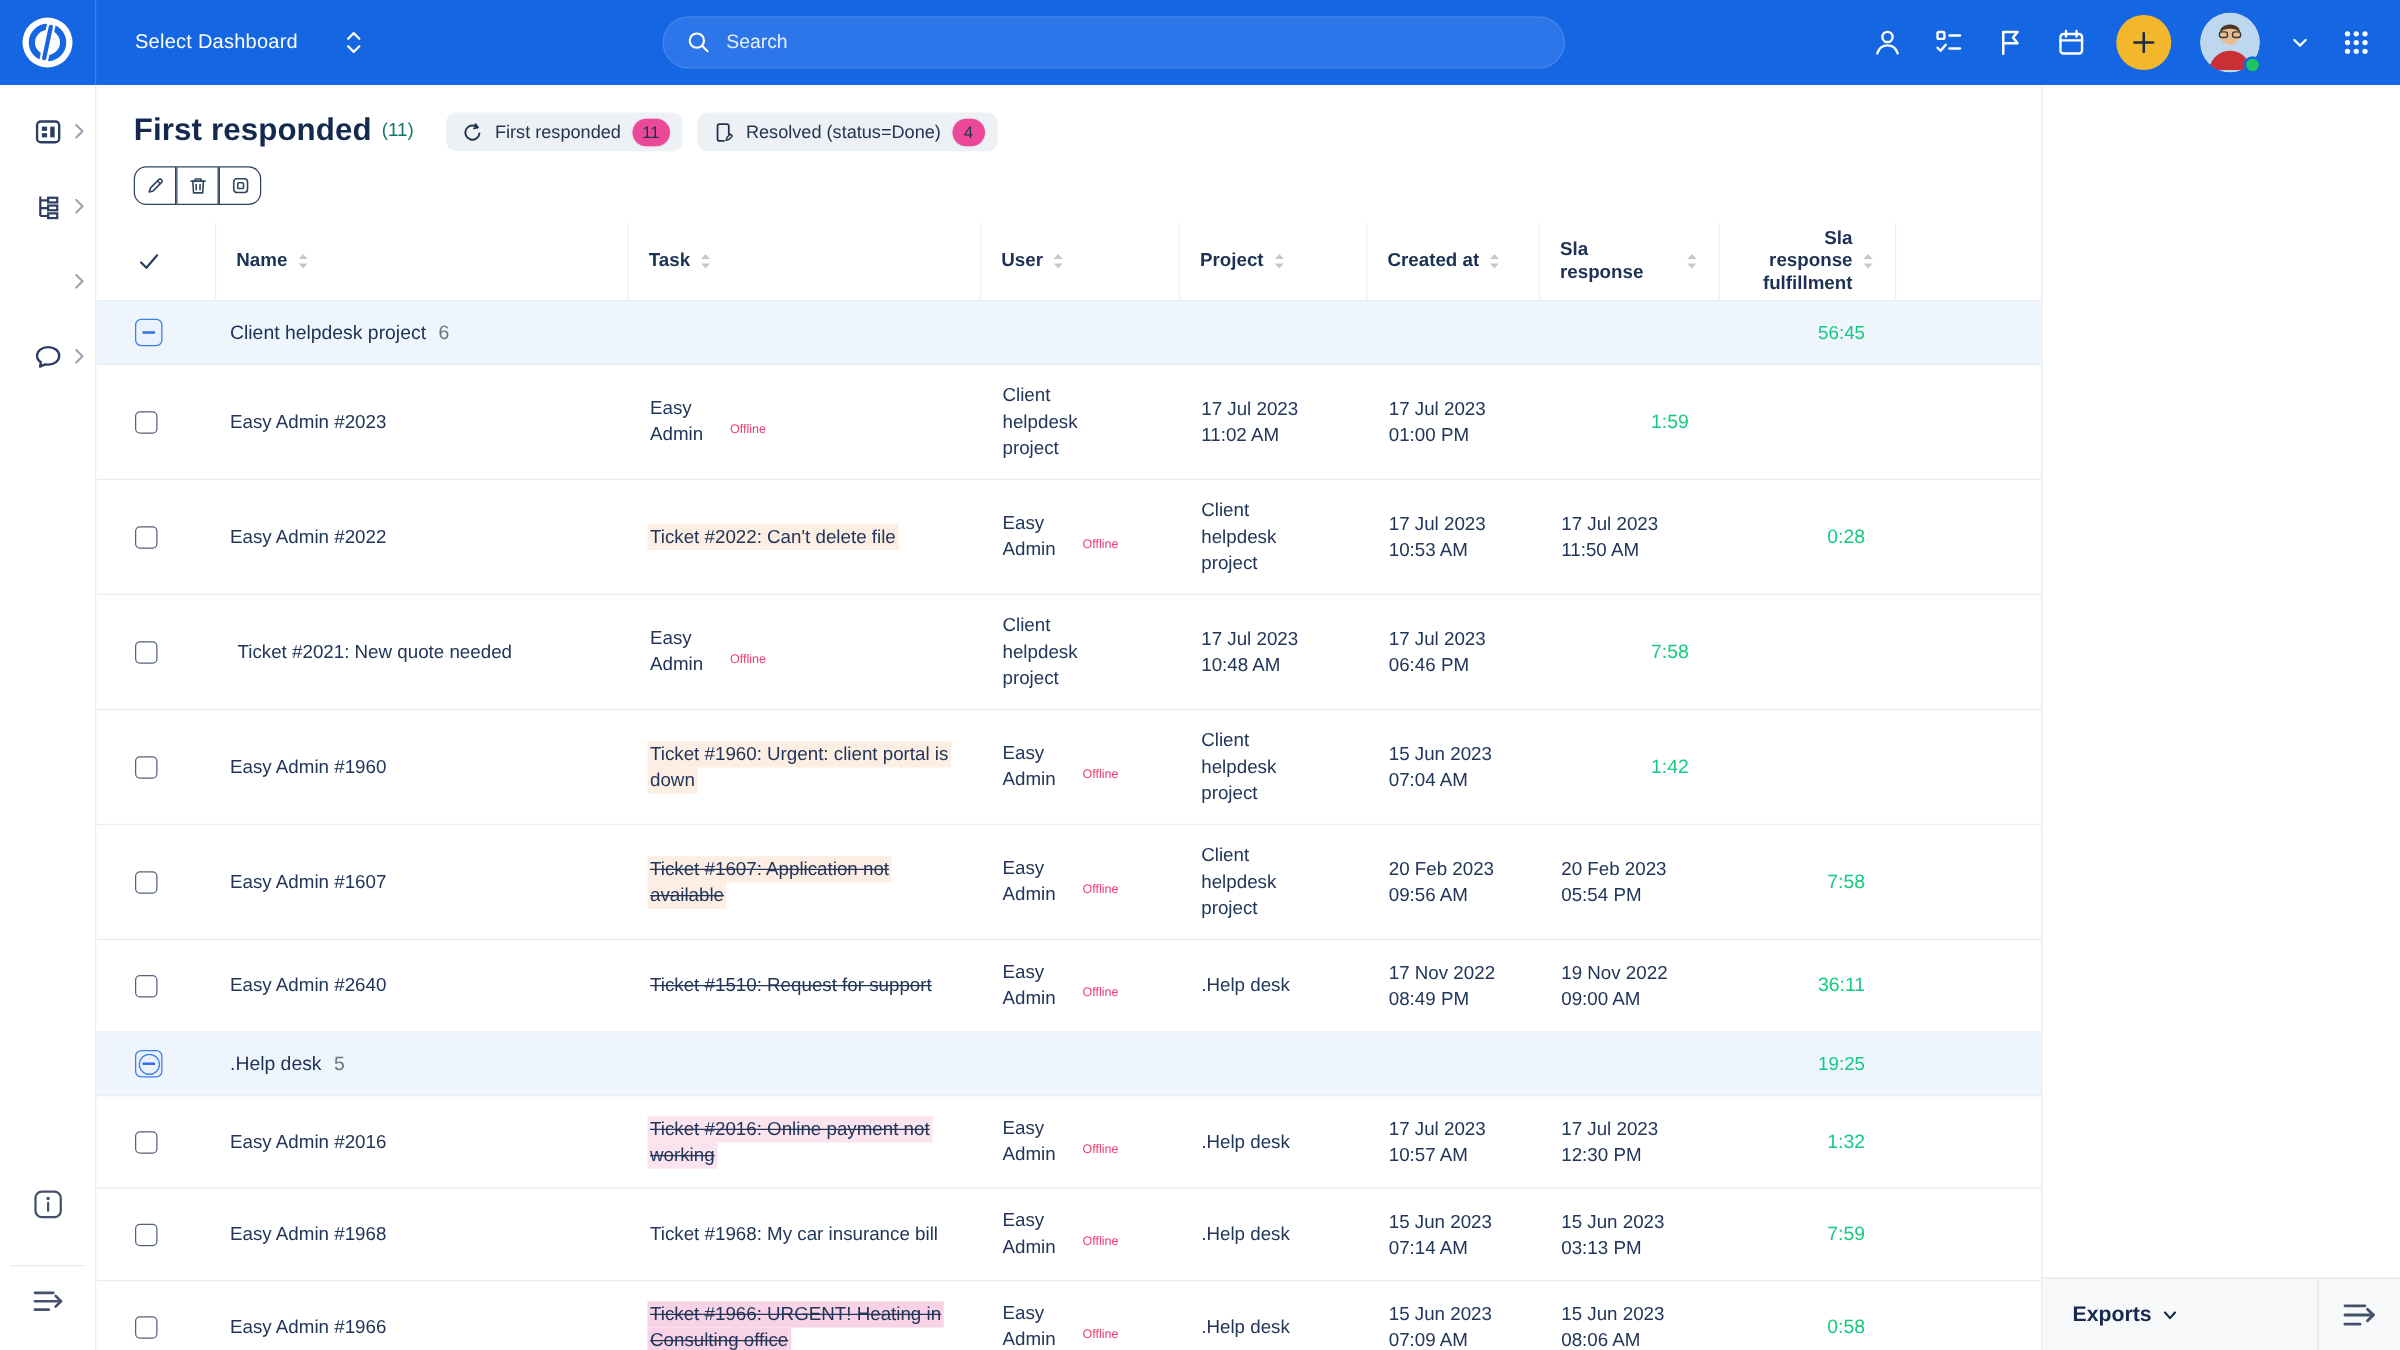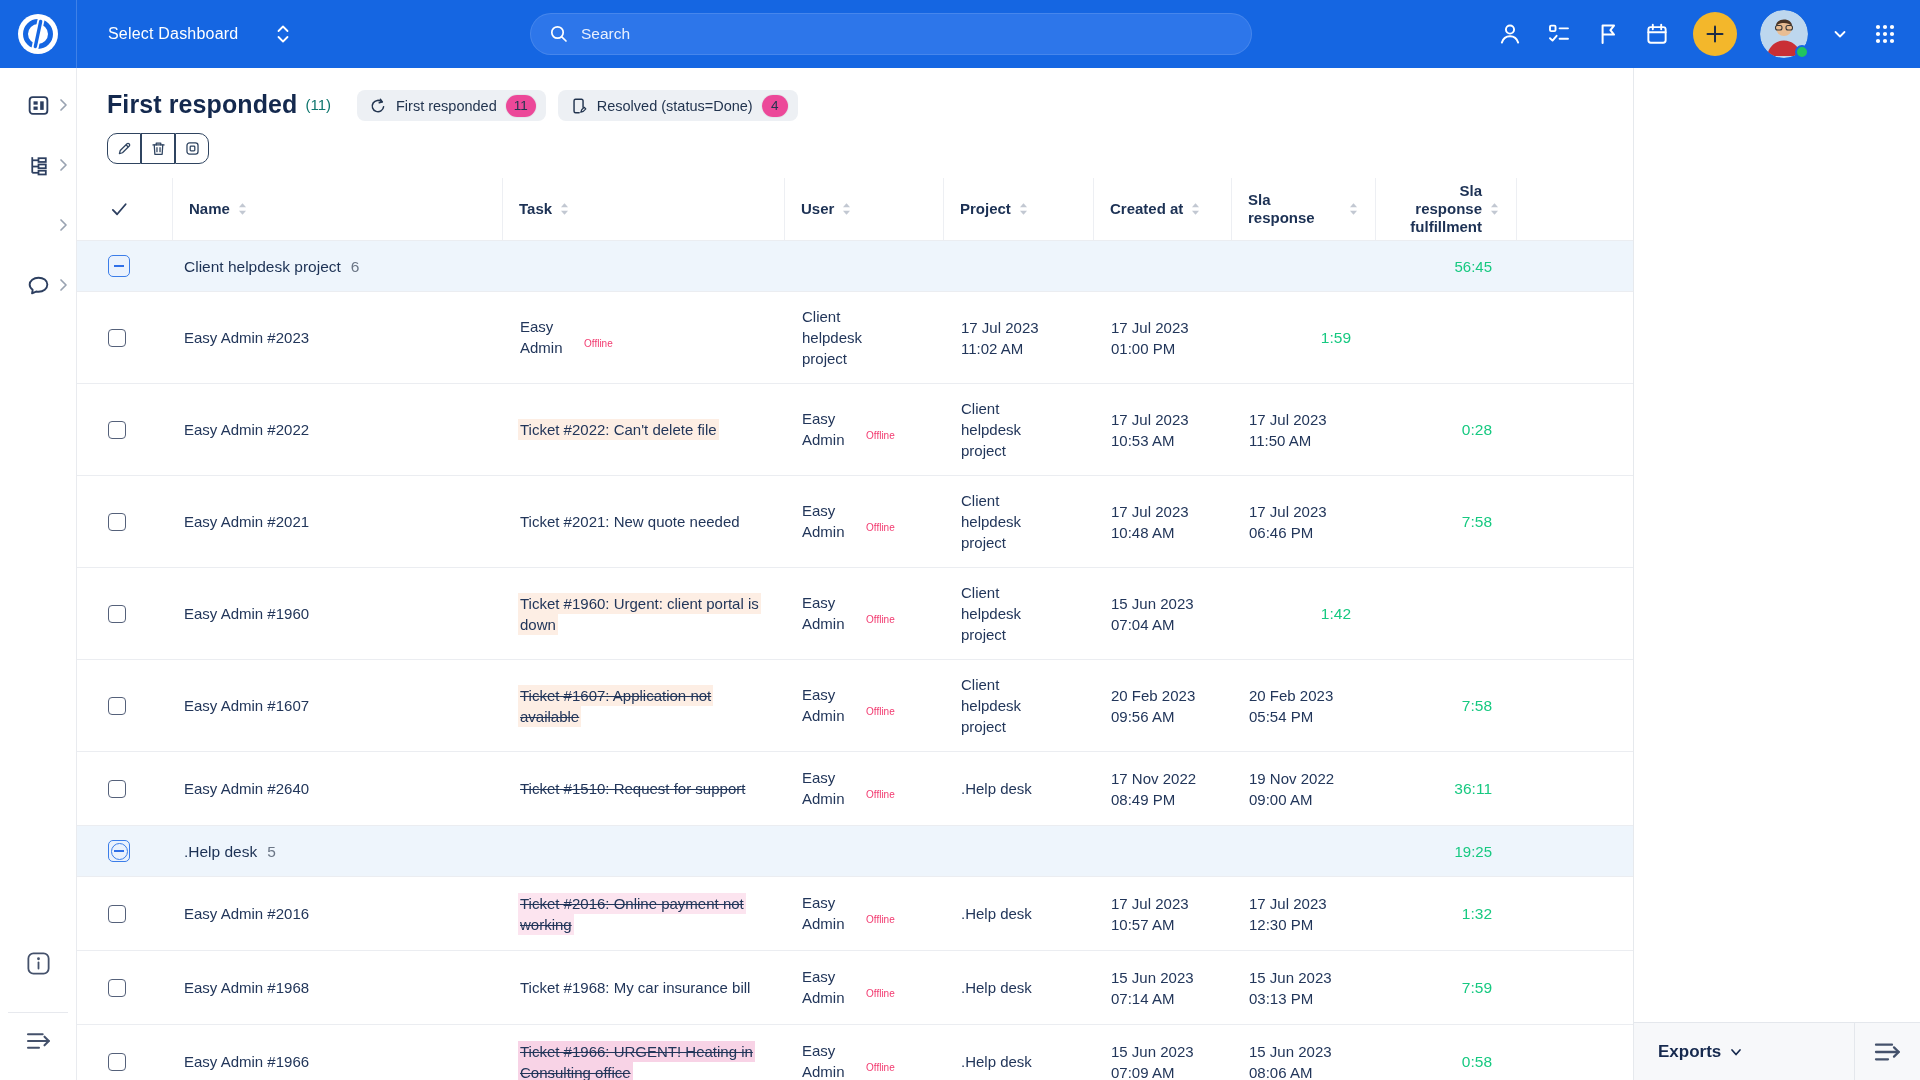--- a/index.html
+++ b/index.html
@@ -456,23 +456,20 @@
     <div class="td created">17 Jul 2023 10:53 AM</div>
     <div class="td slar">17 Jul 2023 11:50 AM</div>
     <div class="td ful green">0:28</div>
     <div class="td trail"></div>
   </div>
 
   <div class="tr task">
     <div class="td sel">
       <button class="cb"></button>
     </div>
-    <div class="td name">
-      <span class="rowname">Easy Admin #2021</span>
-    </div>
     <div class="td taskc">
       <span class="tasktext">Ticket #2021: New quote needed</span>
     </div>
     <div class="td userc">
       <span class="uname">Easy Admin</span><span class="offline">Offline</span>
     </div>
     <div class="td projc">
       <span class="proj">Client helpdesk project</span>
     </div>
     <div class="td created">17 Jul 2023 10:48 AM</div>

